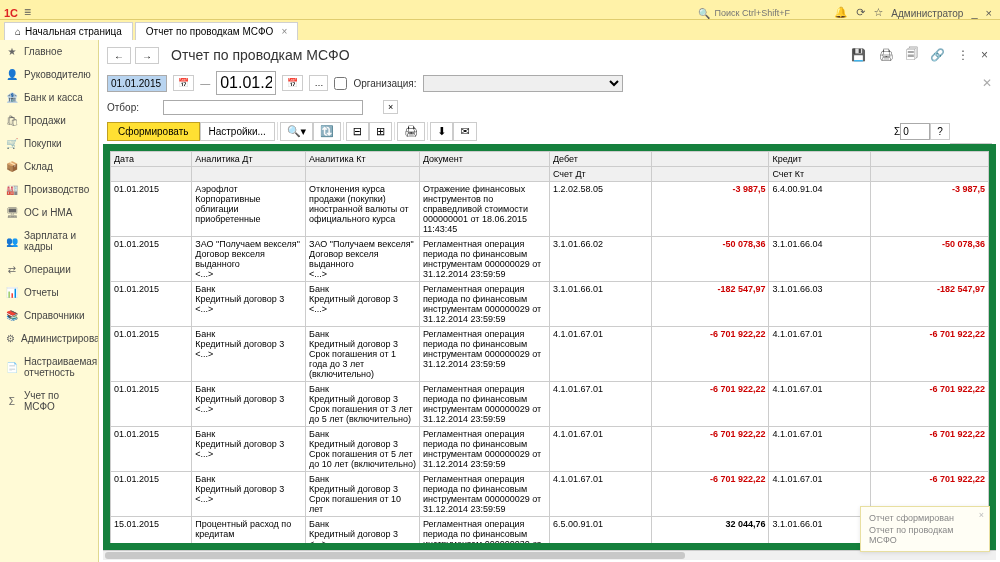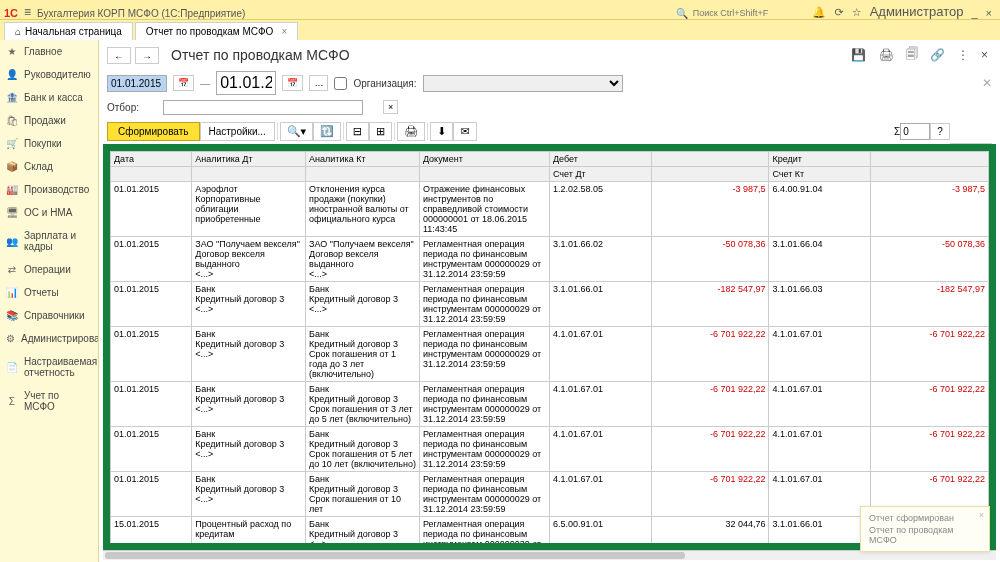--- a/index.html
+++ b/index.html
@@ -5,21 +5,21 @@
 * { box-sizing: border-box; margin: 0; padding: 0; }
 body { font-family: Arial, sans-serif; font-size: 10px; background: #fff; width: 1000px; height: 562px; overflow: hidden; }
 
 .topbar { background: #fff2a8; height: 20px; display: flex; align-items: flex-end; padding: 0 4px; border-bottom: 1px solid #e0cd6f; }
 .topbar .logo { color: #d22; font-weight: bold; font-size: 11px; margin-right: 6px; }
 .topbar .menu-icon { font-size: 12px; margin-right: 6px; color: #555; cursor: pointer; }
 .topbar .title { font-size: 10px; color: #555; }
 .topbar .spacer { flex: 1; }
 .topbar .search { width: 120px; font-size: 9px; padding: 1px 4px; border: none; background: transparent; color: #999; }
 .topbar .icon { margin: 0 4px; color: #555; font-size: 11px; cursor: pointer; }
-.topbar .admin { font-size: 13px; color: #555; margin: 0 4px; }
+.topbar .admin { font-size: 10px; color: #555; margin: 0 4px; }
 
 .tabs { background: #fff2a8; height: 20px; display: flex; align-items: flex-end; padding-left: 4px; }
 .tab { padding: 3px 10px; font-size: 10px; border: 1px solid #d0d0d0; border-bottom: none; margin-right: 2px; background: #fff; cursor: pointer; display: flex; align-items: center; gap: 4px; }
 .tab .home-icon { font-size: 10px; }
 .tab.active { background: #fff; }
 .tab .close { color: #888; cursor: pointer; margin-left: 4px; }
 
 .main { display: flex; height: 522px; }
 .sidebar { width: 99px; background: #fffad6; border-right: 1px solid #e0d890; overflow-y: auto; }
 .sidebar-item { display: flex; align-items: center; padding: 6px 6px; font-size: 10px; color: #444; cursor: pointer; gap: 6px; }
@@ -53,40 +53,39 @@
 .divider { width: 1px; height: 18px; background: #ddd; margin: 0 2px; }
 .toolbar4 .spacer { flex: 1; }
 .sigma-input { width: 30px; font-size: 10px; padding: 2px; border: 1px solid #aaa; }
 .sigma-btn { border: 1px solid #ccc; padding: 2px 6px; background: #fff; cursor: pointer; font-size: 10px; }
 .more-btn { border: 1px solid #ccc; padding: 2px 6px; background: #fff; cursor: pointer; font-size: 10px; margin-top: 40px; }
 
 .grid-wrap { flex: 1; overflow: auto; border: 7px solid #15803d; margin: 0 4px 0 4px; position: relative; }
 .grid { border-collapse: collapse; width: 100%; table-layout: fixed; }
 .grid th, .grid td { border: 0.5px solid #ccc; padding: 2px 3px; font-size: 9px; vertical-align: top; text-align: left; }
 .grid th { background: #f0f0f0; font-weight: normal; }
-.grid td.num { text-align: right; }
+.grid td.num { text-align: right; font-weight: bold; }
 .grid td.neg { color: #c00; }
 .grid .h1 { height: 14px; }
 .grid .h2 { height: 14px; }
 
 .toast { position: absolute; right: 10px; bottom: 10px; width: 130px; background: #fffef5; border: 1px solid #e8dfa0; padding: 6px 8px; box-shadow: 0 1px 4px rgba(0,0,0,0.1); }
 .toast-title { font-size: 9px; color: #888; }
 .toast-msg { font-size: 9px; color: #888; margin-top: 2px; }
 .toast-close { position: absolute; top: 3px; right: 5px; color: #bbb; font-size: 9px; cursor: pointer; }
 
 .scrollbar-h { height: 10px; background: #f0f0f0; border-top: 1px solid #ccc; margin: 0 4px 2px 4px; position: relative; }
 .scrollbar-h .thumb { position: absolute; left: 2px; top: 1px; width: 65%; height: 7px; background: #c8c8c8; border-radius: 3px; }
 </style>
 </head>
 <body>
 
 <div class="topbar">
   <span class="logo">1C</span>
   <span class="menu-icon">≡</span>
-  <span class="title">Бухгалтерия КОРП МСФО  (1С:Предприятие)</span>
   <span class="spacer"></span>
   <span style="color:#999;font-size:10px;">🔍</span>
   <input class="search" placeholder="Поиск Ctrl+Shift+F" style="">
   <span class="icon">🔔</span>
   <span class="icon">⟳</span>
   <span class="icon">☆</span>
   <span class="admin">Администратор</span>
   <span class="icon">_</span>
   <span class="icon">×</span>
 </div>

